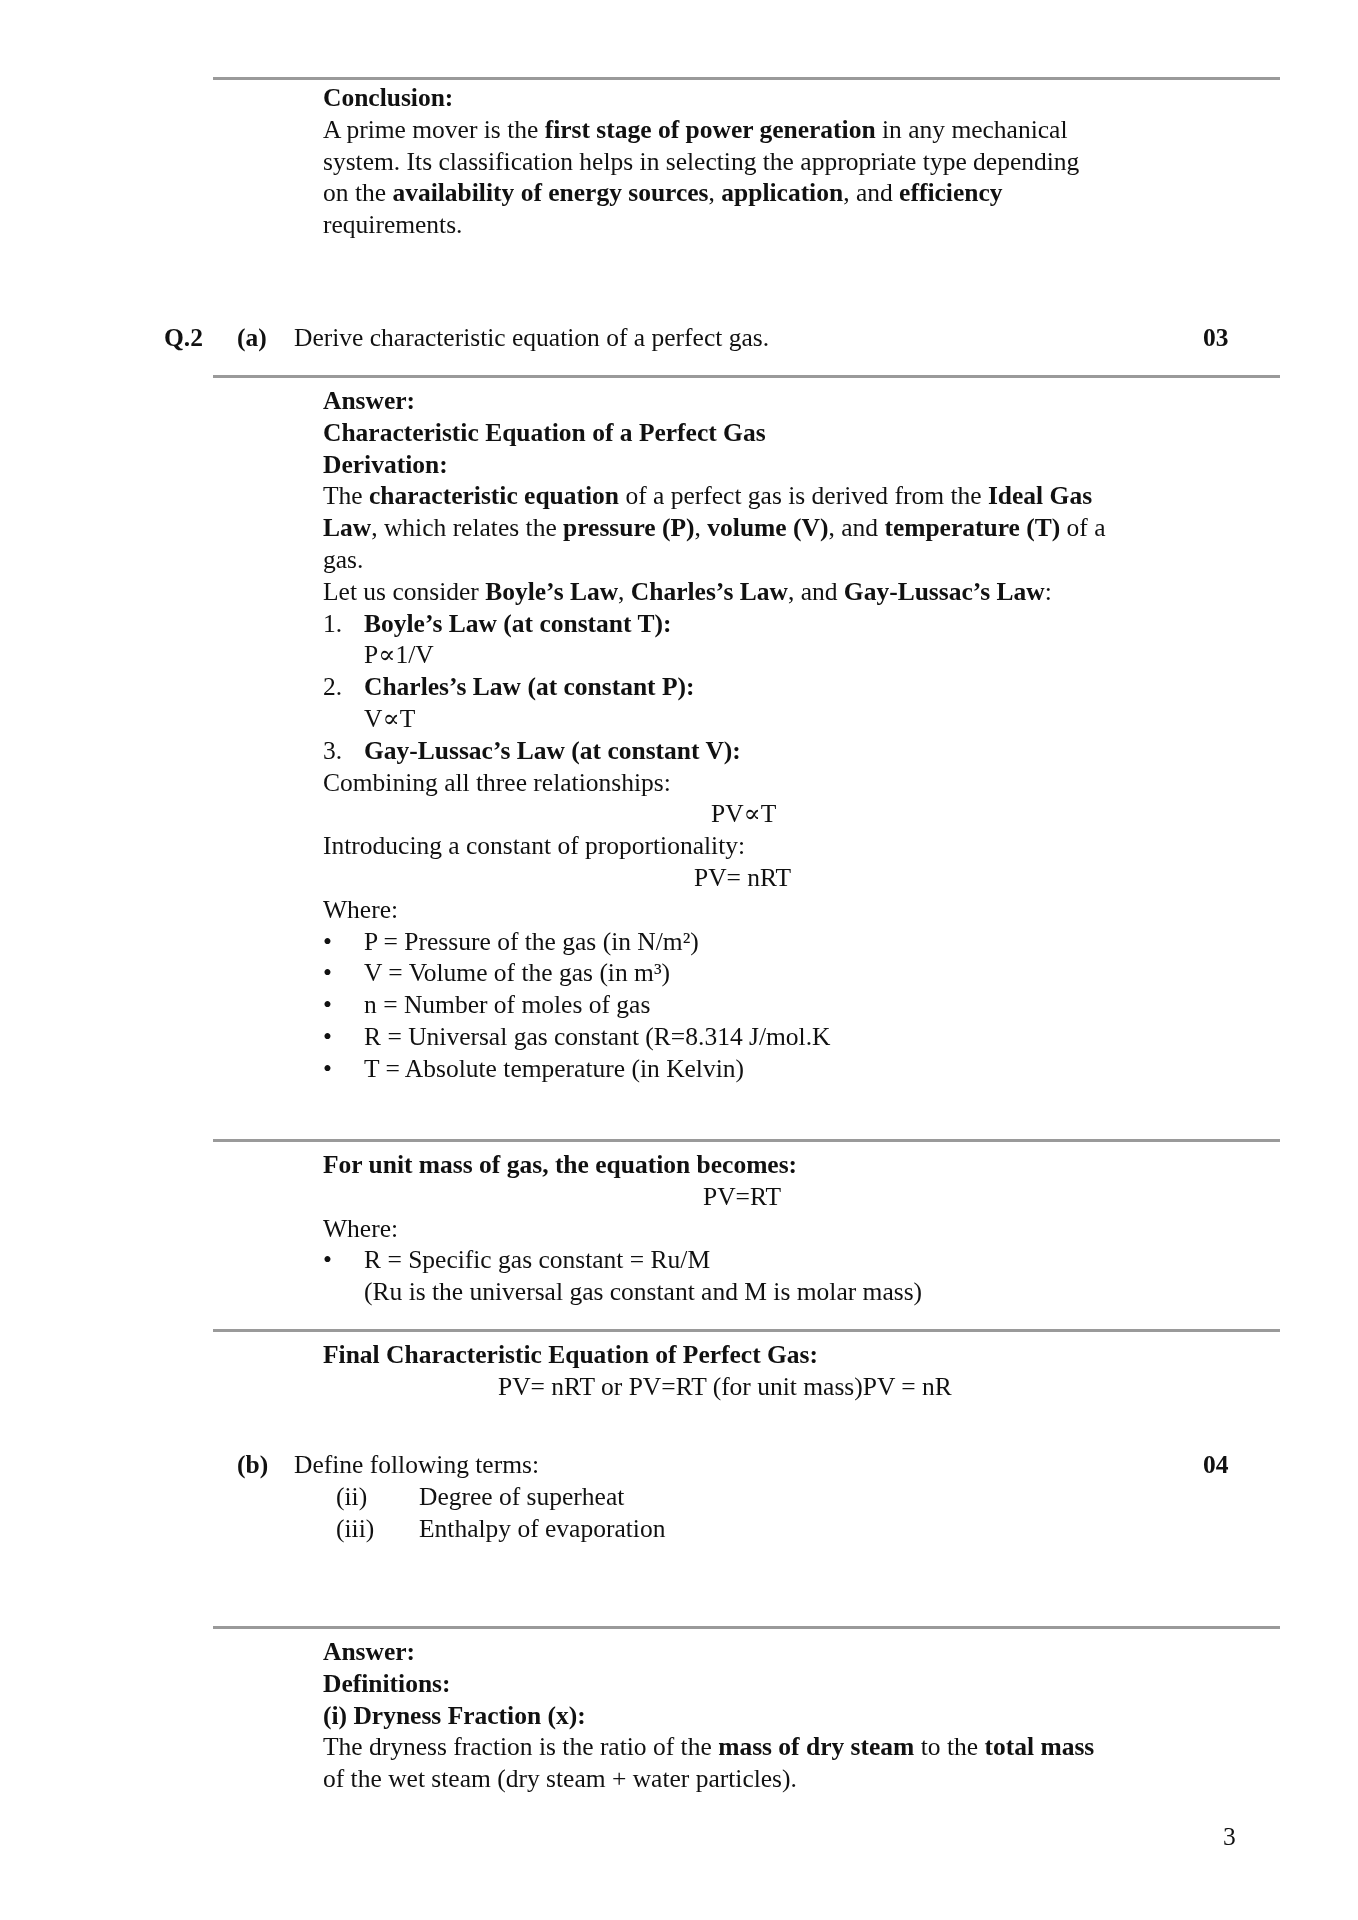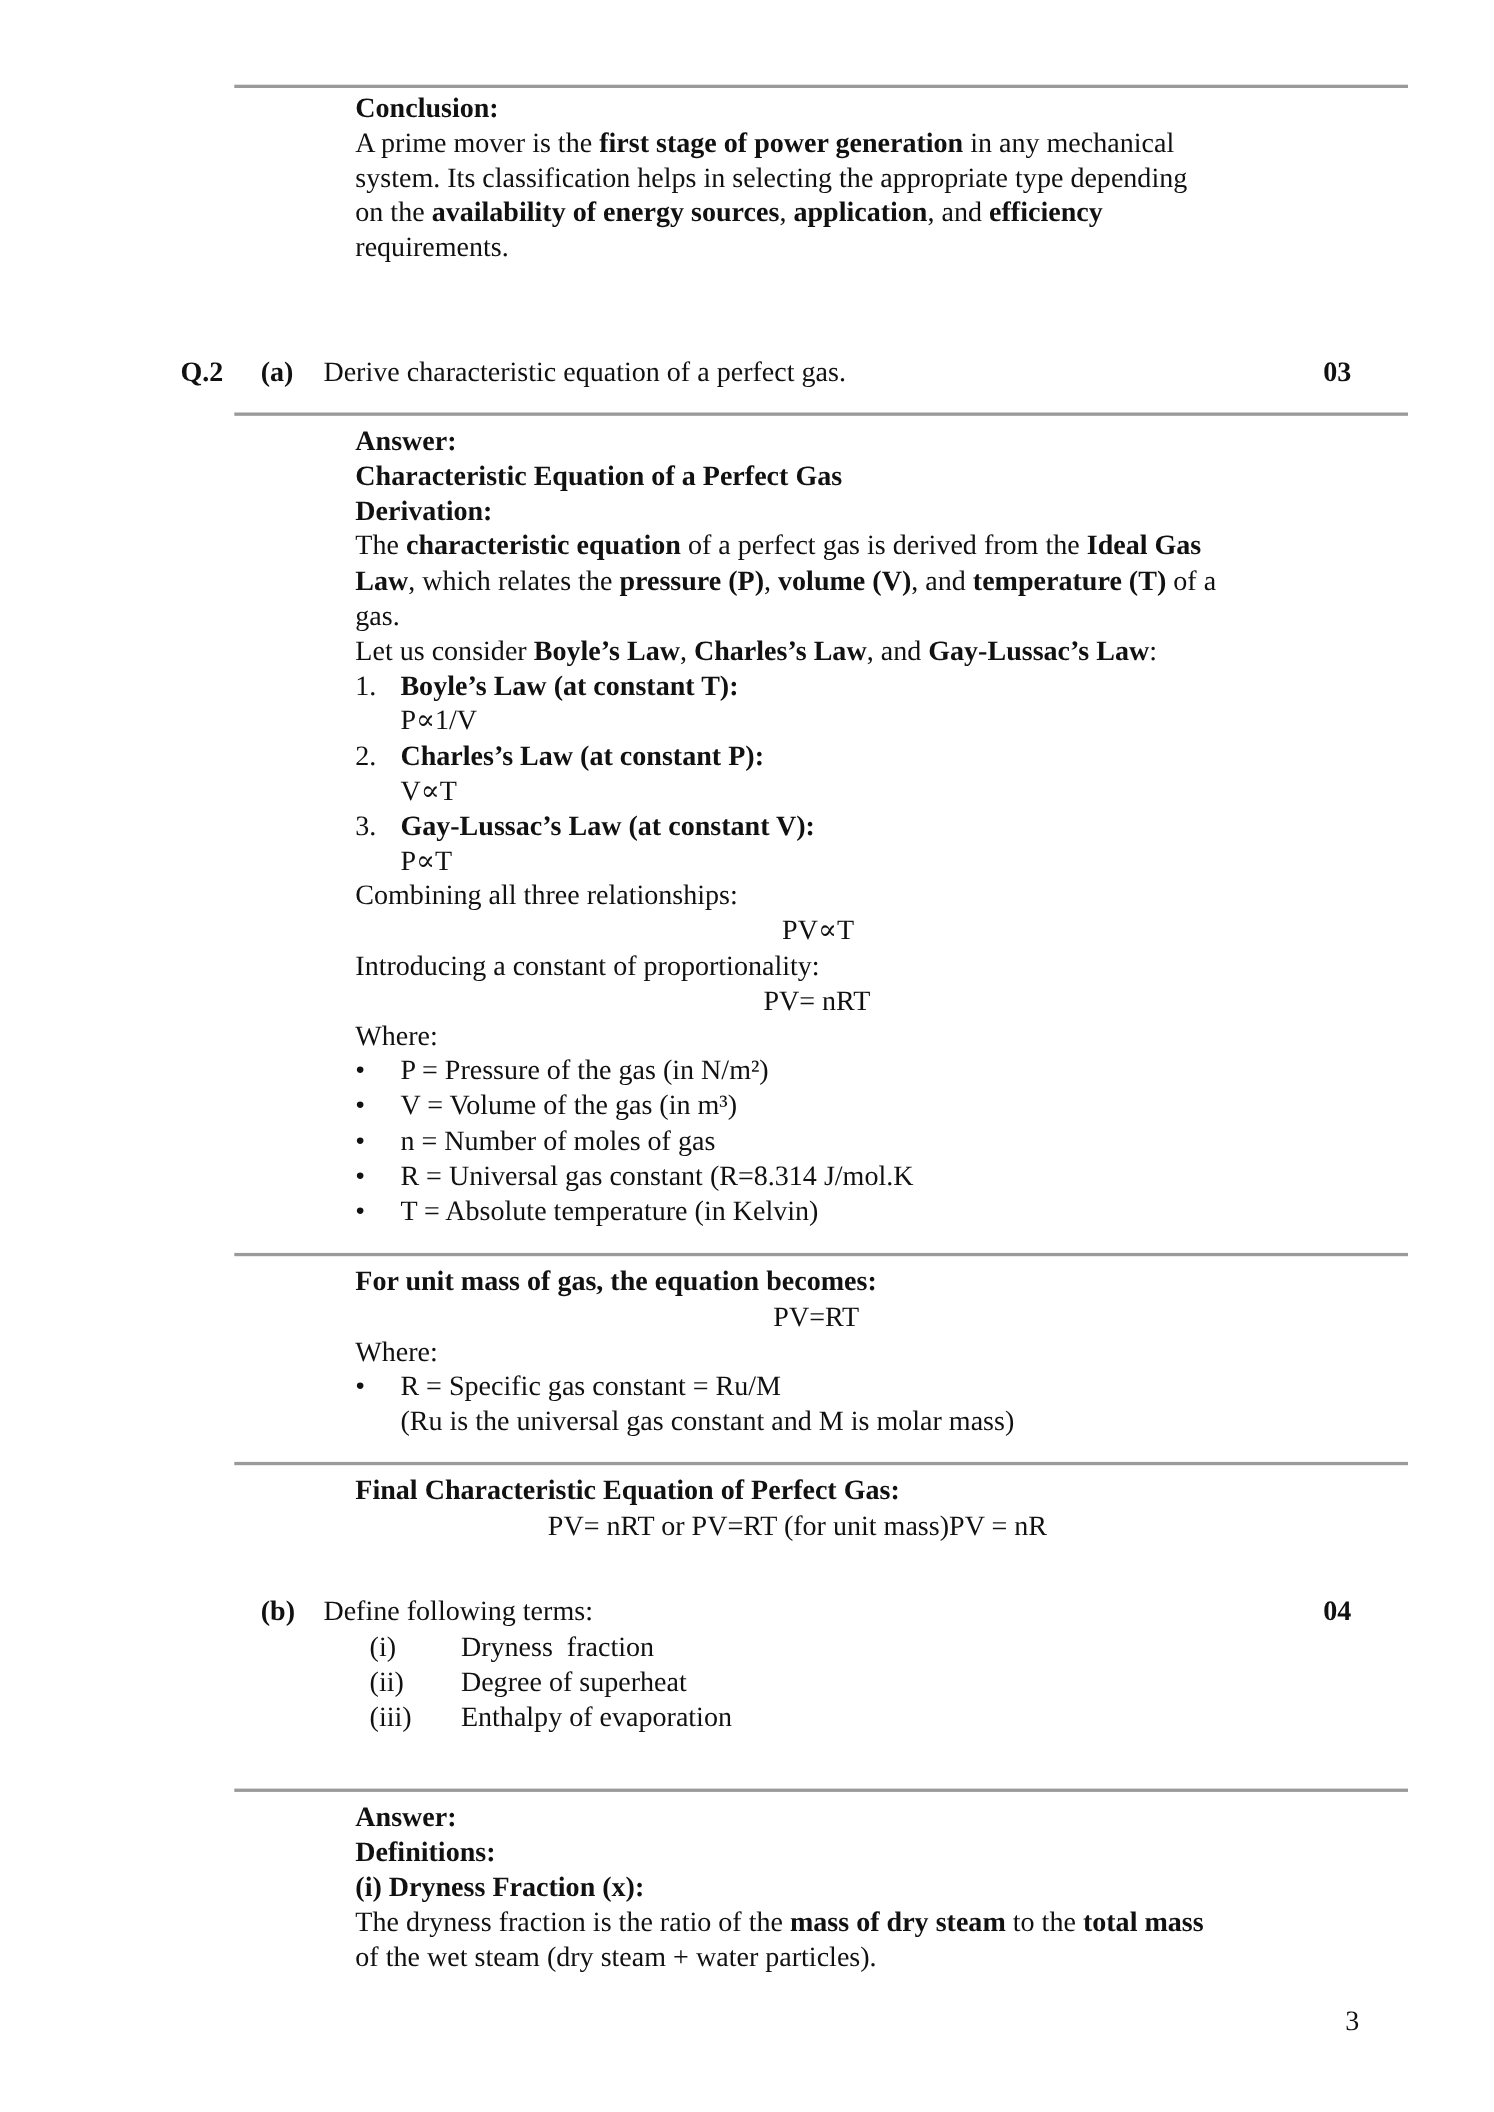--- a/index.html
+++ b/index.html
@@ -52,21 +52,20 @@
     <span class="num">1.</span><b>Boyle’s Law (at constant T):</b>
   </div>
   <div class="line indent">P∝1/V</div>
   <div class="line">
     <span class="num">2.</span><b>Charles’s Law (at constant P):</b>
   </div>
   <div class="line indent">V∝T</div>
   <div class="line">
     <span class="num">3.</span><b>Gay-Lussac’s Law (at constant V):</b>
   </div>
-  <div class="line indent">P∝T</div>
 
   <div class="line">Combining all three relationships:</div>
   <div class="line" style="padding-left:388px">PV∝T</div>
   <div class="line">Introducing a constant of proportionality:</div>
   <div class="line" style="padding-left:371px">PV= nRT</div>
   <div class="line">Where:</div>
 
   <div class="line"><span class="bullet">•</span><span>P = Pressure of the gas (in N/m²)</span></div>
   <div class="line"><span class="bullet">•</span><span>V = Volume of the gas (in m³)</span></div>
   <div class="line"><span class="bullet">•</span><span>n = Number of moles of gas</span></div>
@@ -89,21 +88,20 @@
 <div class="block" style="top:1339px">
   <div class="line"><b>Final Characteristic Equation of Perfect Gas:</b></div>
   <div class="line" style="padding-left:175px">PV= nRT or PV=RT (for unit mass)PV = nR</div>
 </div>
 
 <div class="q-label" style="left:237px; top:1449px">(b)</div>
 <div class="q-text" style="left:294px; top:1449px">Define following terms:</div>
 <div class="marks" style="top:1449px">04</div>
 
 <div class="sublist" style="top:1481px">
-  <div class="line"><span class="roman">(i)</span><span style="white-space:pre">Dryness  fraction</span></div>
   <div class="line"><span class="roman">(ii)</span><span>Degree of superheat</span></div>
   <div class="line"><span class="roman">(iii)</span><span>Enthalpy of evaporation</span></div>
 </div>
 
 <div class="rule" style="top:1626px"></div>
 
 <div class="block" style="top:1636px">
   <div class="line"><b>Answer:</b></div>
   <div class="line"><b>Definitions:</b></div>
   <div class="line"><b>(i) Dryness Fraction (x):</b></div>

